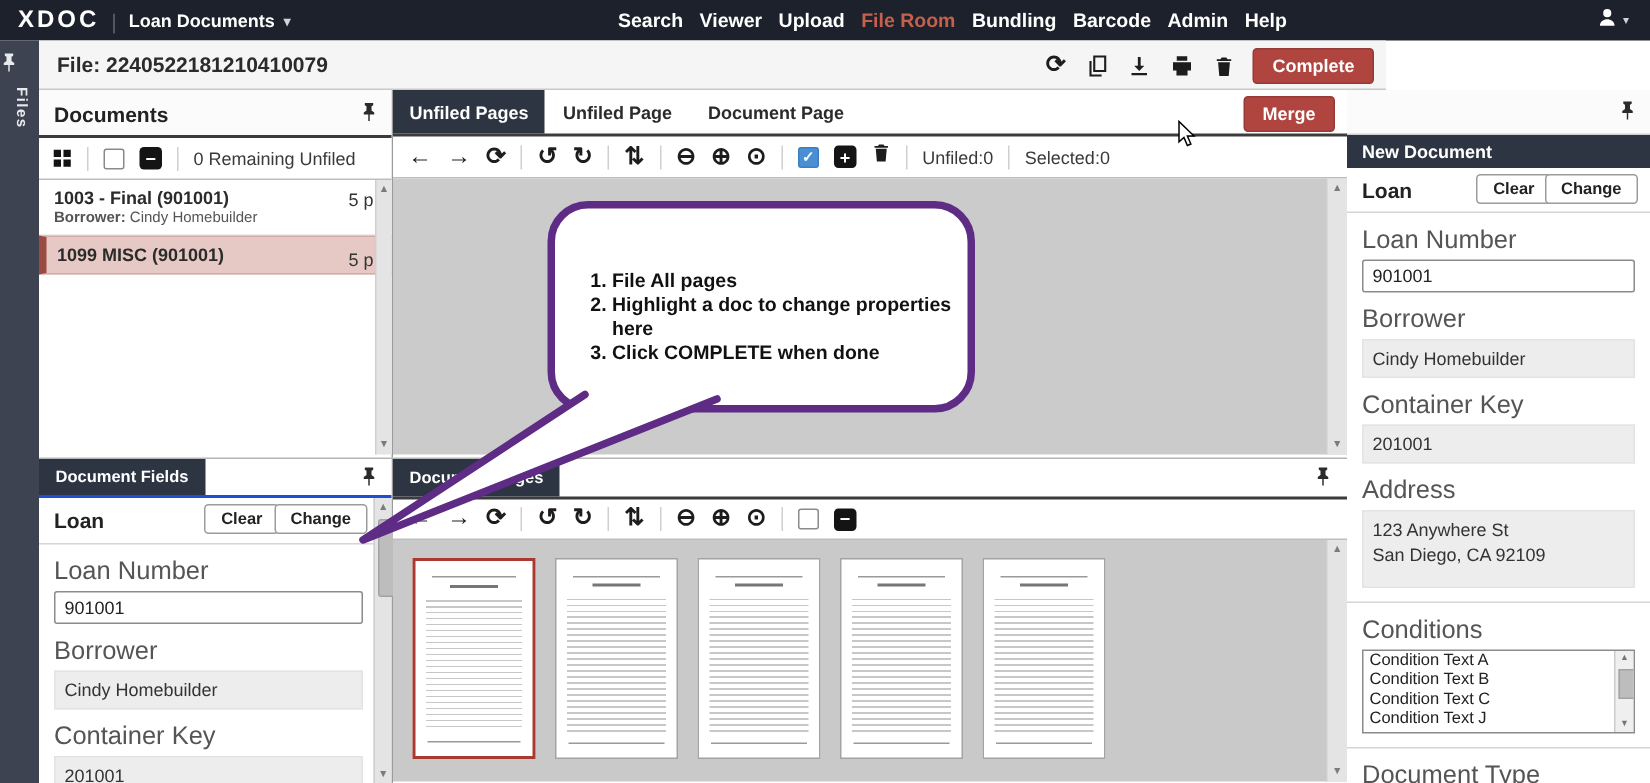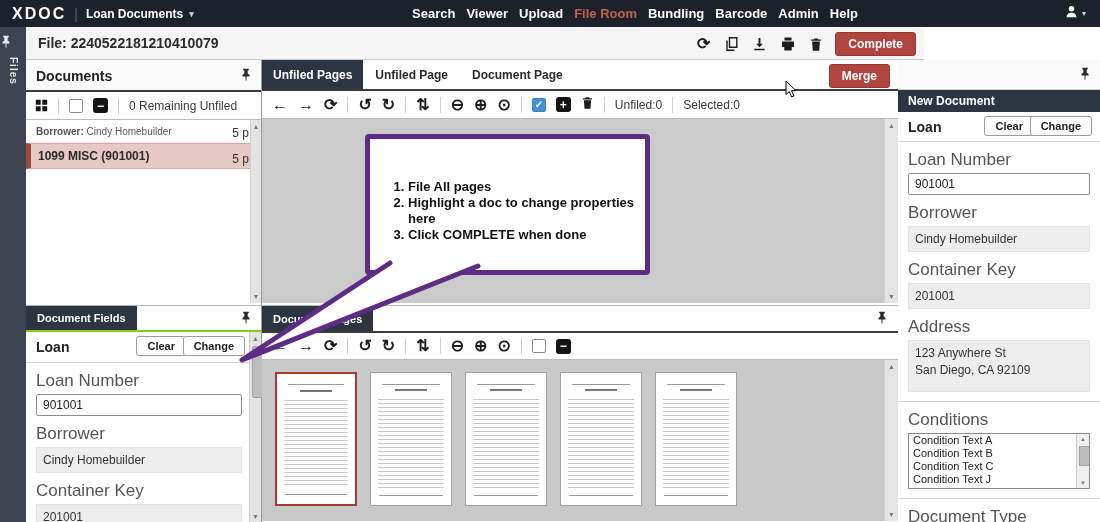--- a/index.html
+++ b/index.html
@@ -60,21 +60,21 @@
   .doc-item{position:relative;padding:5px 22px 5px 10px;border-bottom:1px solid #eee;cursor:pointer;}
   .doc-item .t{font-size:12px;font-weight:700;color:#2b2b2b;}
   .doc-item .s{font-size:10px;color:#555;margin-top:1px;}
   .doc-item .s b{font-weight:700;}
   .doc-item .pages{position:absolute;right:12px;top:6px;font-size:12px;color:#333;}
   .doc-item.selected{background:#e6c8c4;border-left:5px solid #9c4b43;padding-left:7px;border-top:1px solid #d4aca7;border-bottom:1px solid #d4aca7;}
   .doc-item.selected .pages{top:8px;}
 
   
   .fields-panel{position:absolute;left:26px;top:305px;width:236px;height:217px;background:#fff;border-right:1px solid #9a9a9a;border-top:1px solid #b5b5b5;}
-  .fields-tabs{position:relative;height:26px;background:#fff;border-bottom:2px solid #84cc16;}
+  .fields-tabs{position:relative;height:26px;background:#fff;border-bottom:2px solid #1d4ed8;}
   .fields-tabs .pin-ico{position:absolute;right:9px;top:5px;}
   .loan-row{position:relative;height:31px;border-bottom:1px solid #d6d6d6;}
   .loan-row .title{position:absolute;left:10px;top:7px;font-size:14px;font-weight:700;}
   .fields-body{padding:0 10px;width:224px;}
 
   
   .center-top{position:absolute;left:262px;top:60px;width:636px;height:245px;}
   .center-tabs{position:relative;height:31px;background:#fff;border-bottom:2px solid #3c3c3c;}
   .center-tabs .tabs{display:flex;height:100%;}
   .tab-plain{display:inline-flex;align-items:center;padding:0 12px;font-size:12px;font-weight:700;color:#2b2b2b;cursor:pointer;}
@@ -111,21 +111,21 @@
   .listbox .lb-scroll{position:absolute;right:0;top:0;width:13px;height:100%;background:#efefef;border-left:1px solid #ccc;}
   .listbox .lb-scroll .arr{position:absolute;width:100%;text-align:center;font-size:6px;color:#777;}
   .listbox .lb-scroll .arr.up{top:2px;}  .listbox .lb-scroll .arr.dn{bottom:2px;}
   .listbox .lb-scroll .thumb{position:absolute;left:2px;right:2px;top:12px;height:20px;background:#bdbdbd;}
   .groupline{border-top:1px solid #d6d6d6;margin:9px -10px 0 -10px;}
   .ddl{position:relative;height:21px;border:1px solid #9b9b9b;border-radius:3px;background:#fff;}
   .ddl .caret{position:absolute;right:6px;top:4px;font-size:9px;color:#666;}
   .btn-create{float:right;margin-top:9px;background:#a8423a;border:2px solid #e0913d;border-radius:4px;color:#fff;font-size:12px;font-weight:700;padding:3px 11px;cursor:pointer;font-family:inherit;}
 
   
-  .bubble{position:absolute;left:365px;top:134px;width:285px;height:141px;background:#fff;border:5px solid #5e2b85;border-radius:4px;z-index:40;}
+  .bubble{position:absolute;left:365px;top:134px;width:285px;height:141px;background:#fff;border:5px solid #5e2b85;border-radius:27px;z-index:40;}
   .bubble ol{margin:40px 0 0 18px;padding-left:20px;font-size:13px;font-weight:600;color:#111;line-height:16px;}
   .tail{position:absolute;left:230px;top:253px;width:260px;height:115px;z-index:41;pointer-events:none;}
   .cursor{position:absolute;left:785px;top:80px;z-index:60;pointer-events:none;}
 </style>
 </head>
 <body>
 
 <div class="app">
 
   <div class="nav">
@@ -205,20 +205,21 @@
           </svg>
         </span>
       <span class="sepline"></span>
       <span class="cb"></span>
       <span class="darkbox">−</span>
       <span class="sepline"></span>
       <span class="tb-txt">0 Remaining Unfiled</span>
     </div>
     <div class="docs-list">
       <div class="doc-item">
+        <div class="t">1003 - Final (901001)</div>
         <div class="s"><b>Borrower:</b> <span>Cindy Homebuilder</span></div>
         <span class="pages">5 p</span>
       </div>
       <div class="doc-item selected">
         <div class="t">1099 MISC (901001)</div>
         <span class="pages">5 p</span>
       </div>
       <div class="vscroll" style="right:0;top:0;width:11px;height:183px;">
         <span class="arr up">▲</span>
         <span class="arr dn">▼</span>

